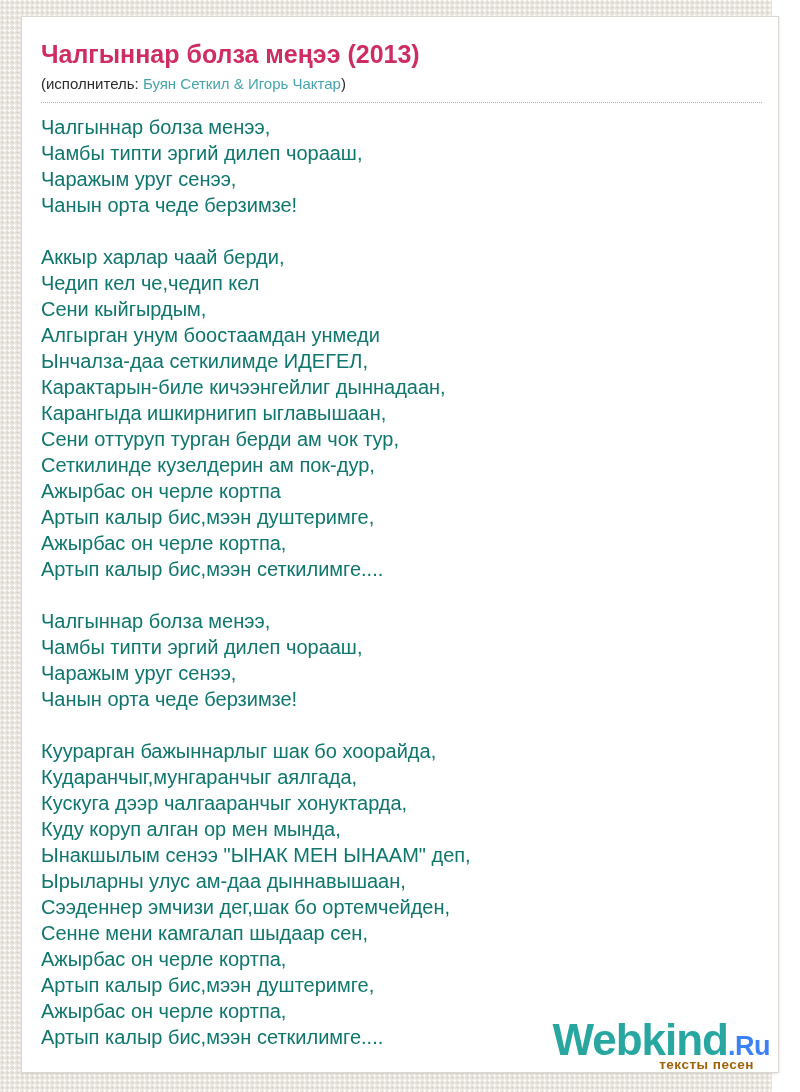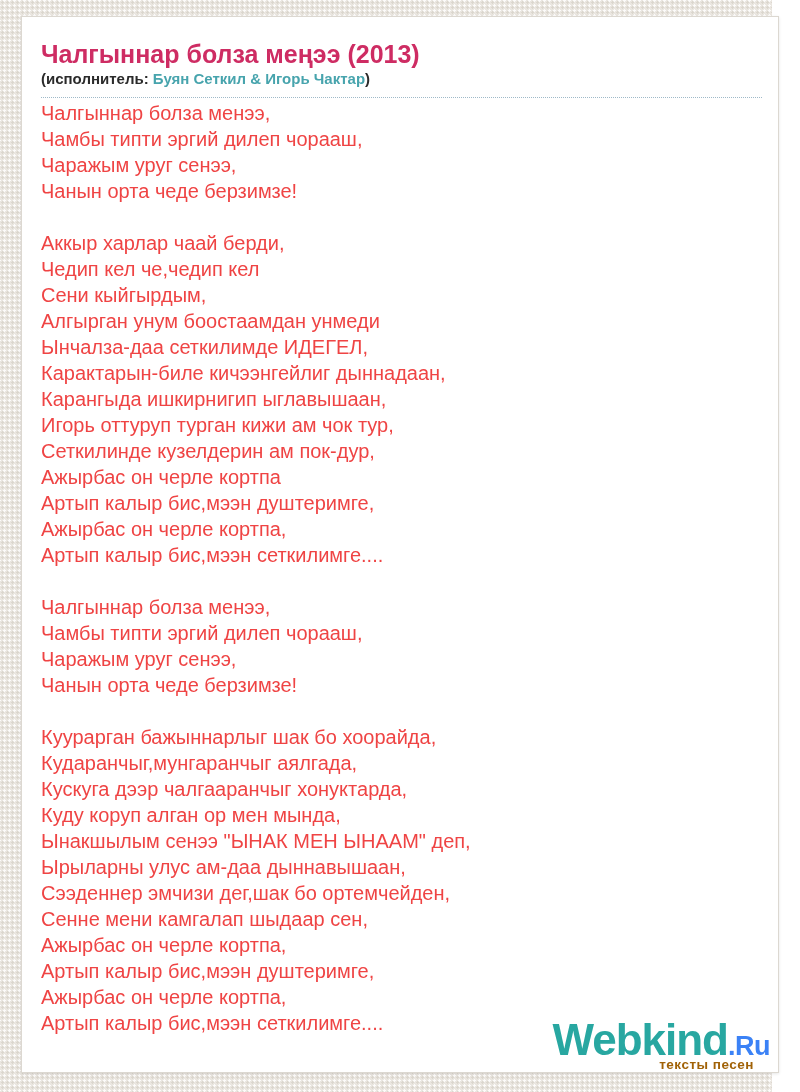--- a/index.html
+++ b/index.html
@@ -35,37 +35,37 @@
   }
   .title {
     margin: 0;
     font-size: 25px;
     line-height: 30px;
     font-weight: bold;
     color: #ce2c63;
     letter-spacing: 0;
   }
   .subtitle {
+    margin-top: 5px;
     font-size: 15px;
     line-height: 19px;
     color: #2b2b2b;
     border-bottom: 1px dotted #9fb9c8;
     padding-bottom: 9px;
-    font-weight: bold;
   }
   .artist-link {
     color: #47a4ad;
     text-decoration: none;
     cursor: pointer;
   }
   .lyrics {
-    margin-top: 2px;
+    margin-top: 11px;
     font-size: 20px;
     line-height: 26px;
-    color: #ef4444;
+    color: #0f766e;
   }
   .stanza { margin: 0 0 26px 0; }
   .stanza:last-child { margin-bottom: 0; }
   .line { white-space: pre; }
   .logo {
     position: absolute;
     right: 8px;
     bottom: 1px;
     text-align: right;
     cursor: pointer;
@@ -110,21 +110,21 @@
           <div class="line">Чанын орта чеде берзимзе!</div>
         </div>
         <div class="stanza">
           <div class="line">Аккыр харлар чаай берди,</div>
           <div class="line">Чедип кел че,чедип кел</div>
           <div class="line">Сени кыйгырдым,</div>
           <div class="line">Алгырган унум боостаамдан унмеди</div>
           <div class="line">Ынчалза-даа сеткилимде ИДЕГЕЛ,</div>
           <div class="line">Карактарын-биле кичээнгейлиг дыннадаан,</div>
           <div class="line">Карангыда ишкирнигип ыглавышаан,</div>
-          <div class="line">Игорь оттуруп турган кижи ам чок тур,</div>
+          <div class="line">Сени оттуруп турган берди ам чок тур,</div>
           <div class="line">Сеткилинде кузелдерин ам пок-дур,</div>
           <div class="line">Ажырбас он черле кортпа</div>
           <div class="line">Артып калыр бис,мээн душтеримге,</div>
           <div class="line">Ажырбас он черле кортпа,</div>
           <div class="line">Артып калыр бис,мээн сеткилимге....</div>
         </div>
         <div class="stanza">
           <div class="line">Чалгыннар болза менээ,</div>
           <div class="line">Чамбы типти эргий дилеп чорааш,</div>
           <div class="line">Чаражым уруг сенээ,</div>

